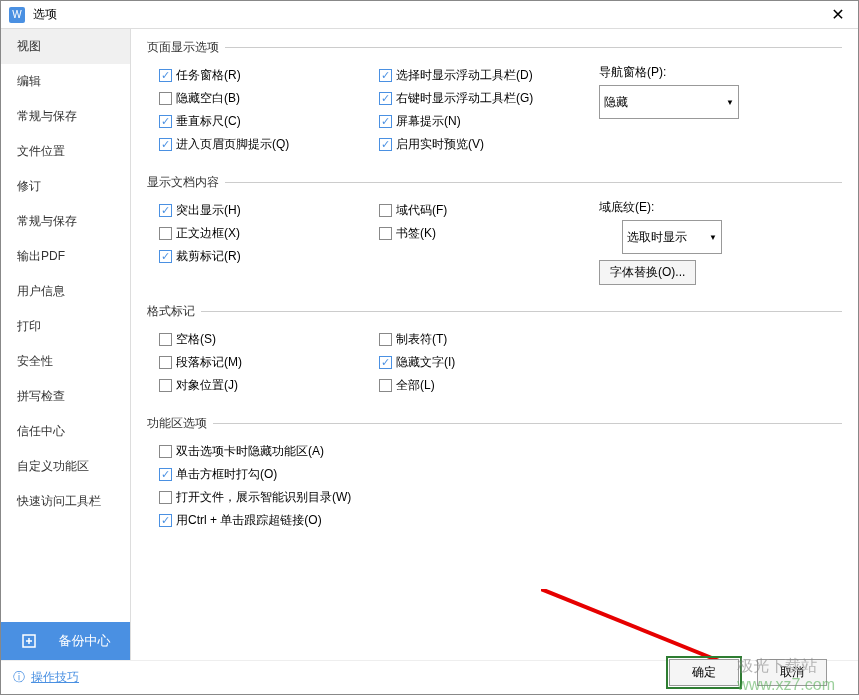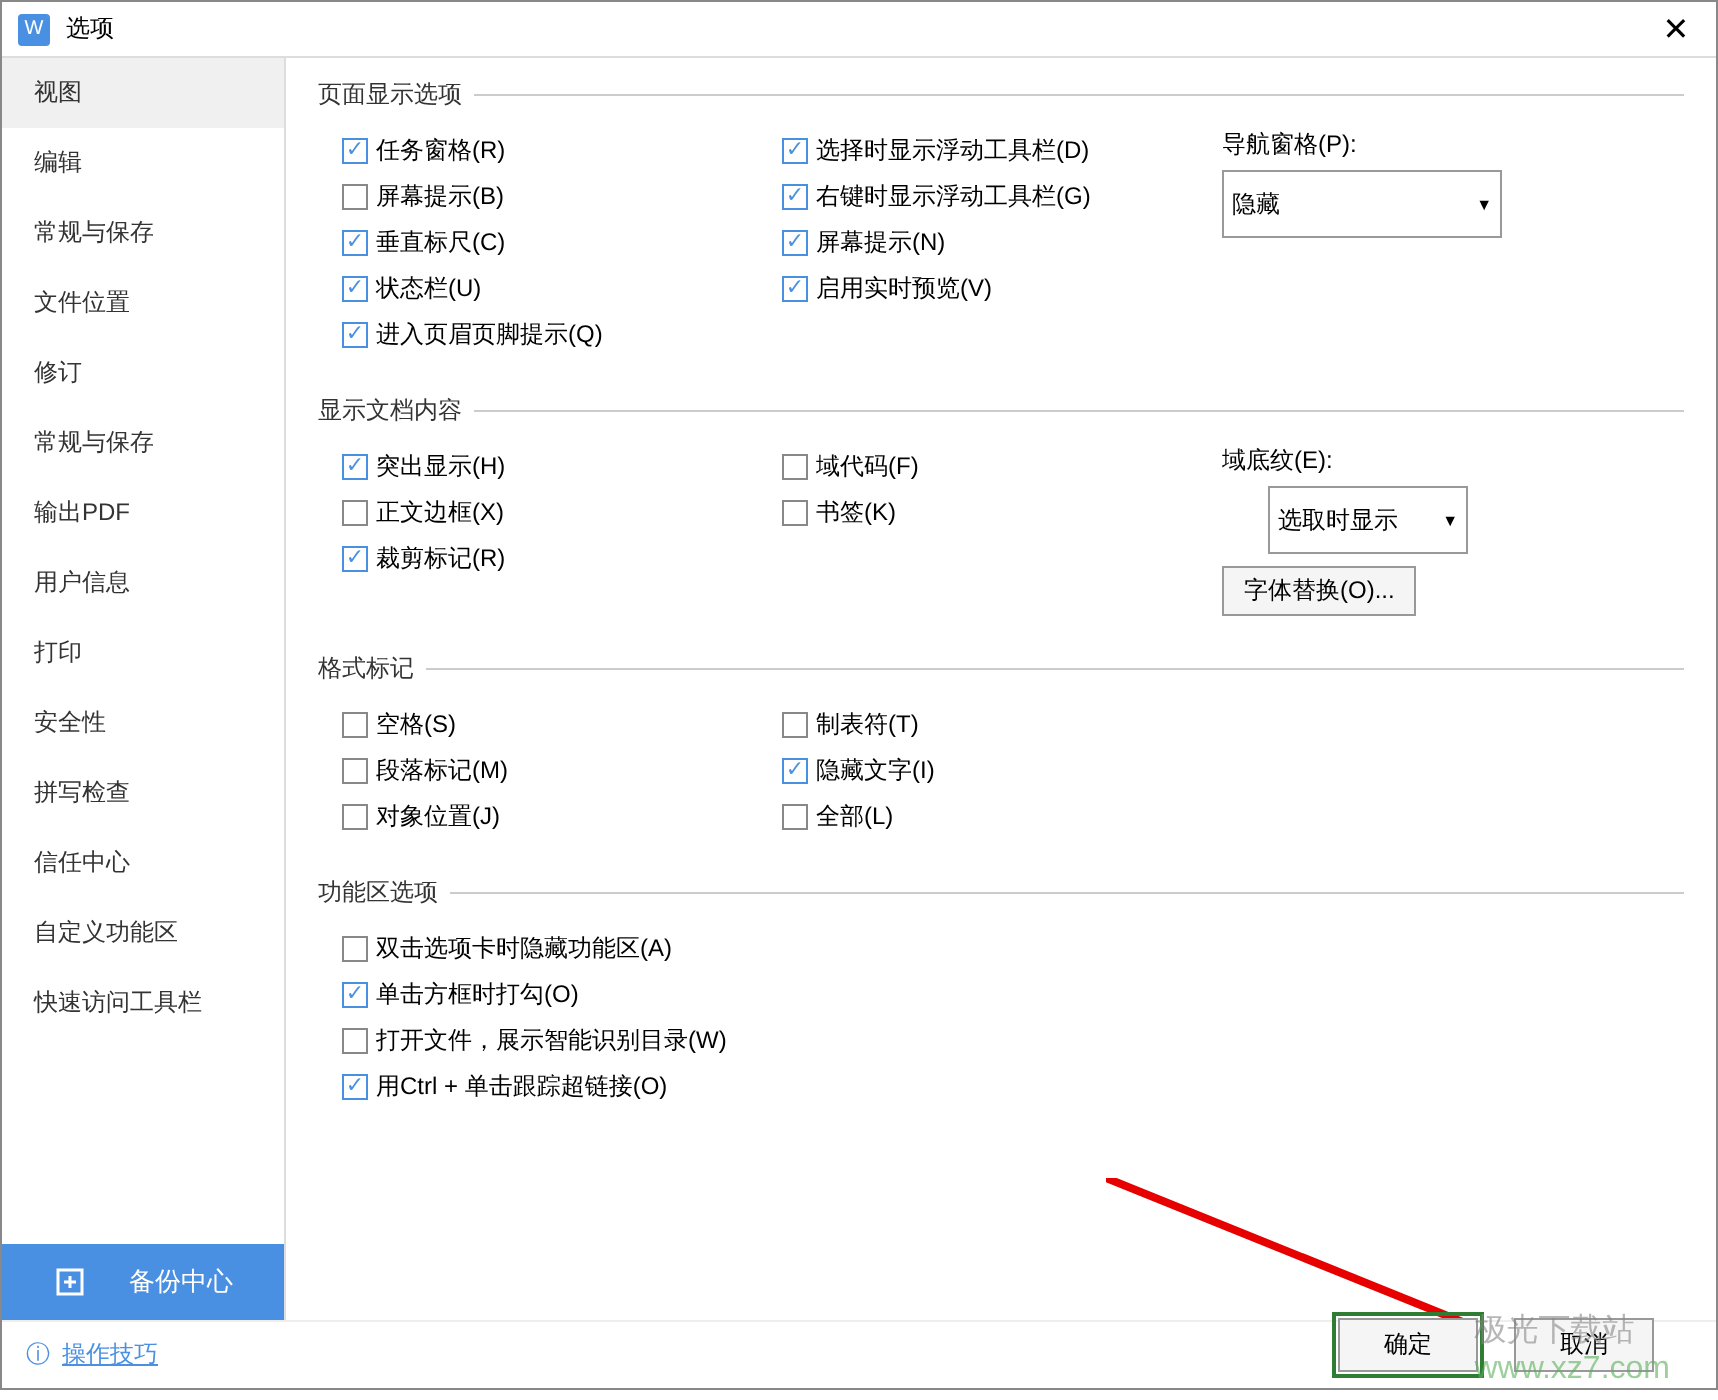--- a/index.html
+++ b/index.html
@@ -49,21 +49,21 @@
       justify-content: center;
       font-size: 16px;
       cursor: pointer;
     }
     .body {
       flex: 1;
       display: flex;
       overflow: hidden;
     }
     .sidebar {
-      width: 142px;
+      width: 130px;
       border-right: 1px solid #ddd;
       display: flex;
       flex-direction: column;
       background: #fff;
     }
     .sidebar-items { flex: 1; }
     .sidebar-item {
       padding: 9px 16px;
       cursor: pointer;
       color: #333;
@@ -249,29 +249,25 @@
       <fieldset>
         <legend>页面显示选项</legend>
         <div class="row">
           <div class="col1">
             <label class="check">
                 <span class="checkbox checked"></span>
                 <span>任务窗格(R)</span>
               </label>
             <label class="check">
                 <span class="checkbox unchecked"></span>
-                <span>屏幕提示(B)</span>
+                <span>隐藏空白(B)</span>
               </label>
             <label class="check">
                 <span class="checkbox checked"></span>
                 <span>垂直标尺(C)</span>
-              </label>
-            <label class="check">
-                <span class="checkbox checked"></span>
-                <span>状态栏(U)</span>
               </label>
             <label class="check">
                 <span class="checkbox checked"></span>
                 <span>进入页眉页脚提示(Q)</span>
               </label>
           </div>
           <div class="col2">
             <label class="check">
                 <span class="checkbox checked"></span>
                 <span>选择时显示浮动工具栏(D)</span>

